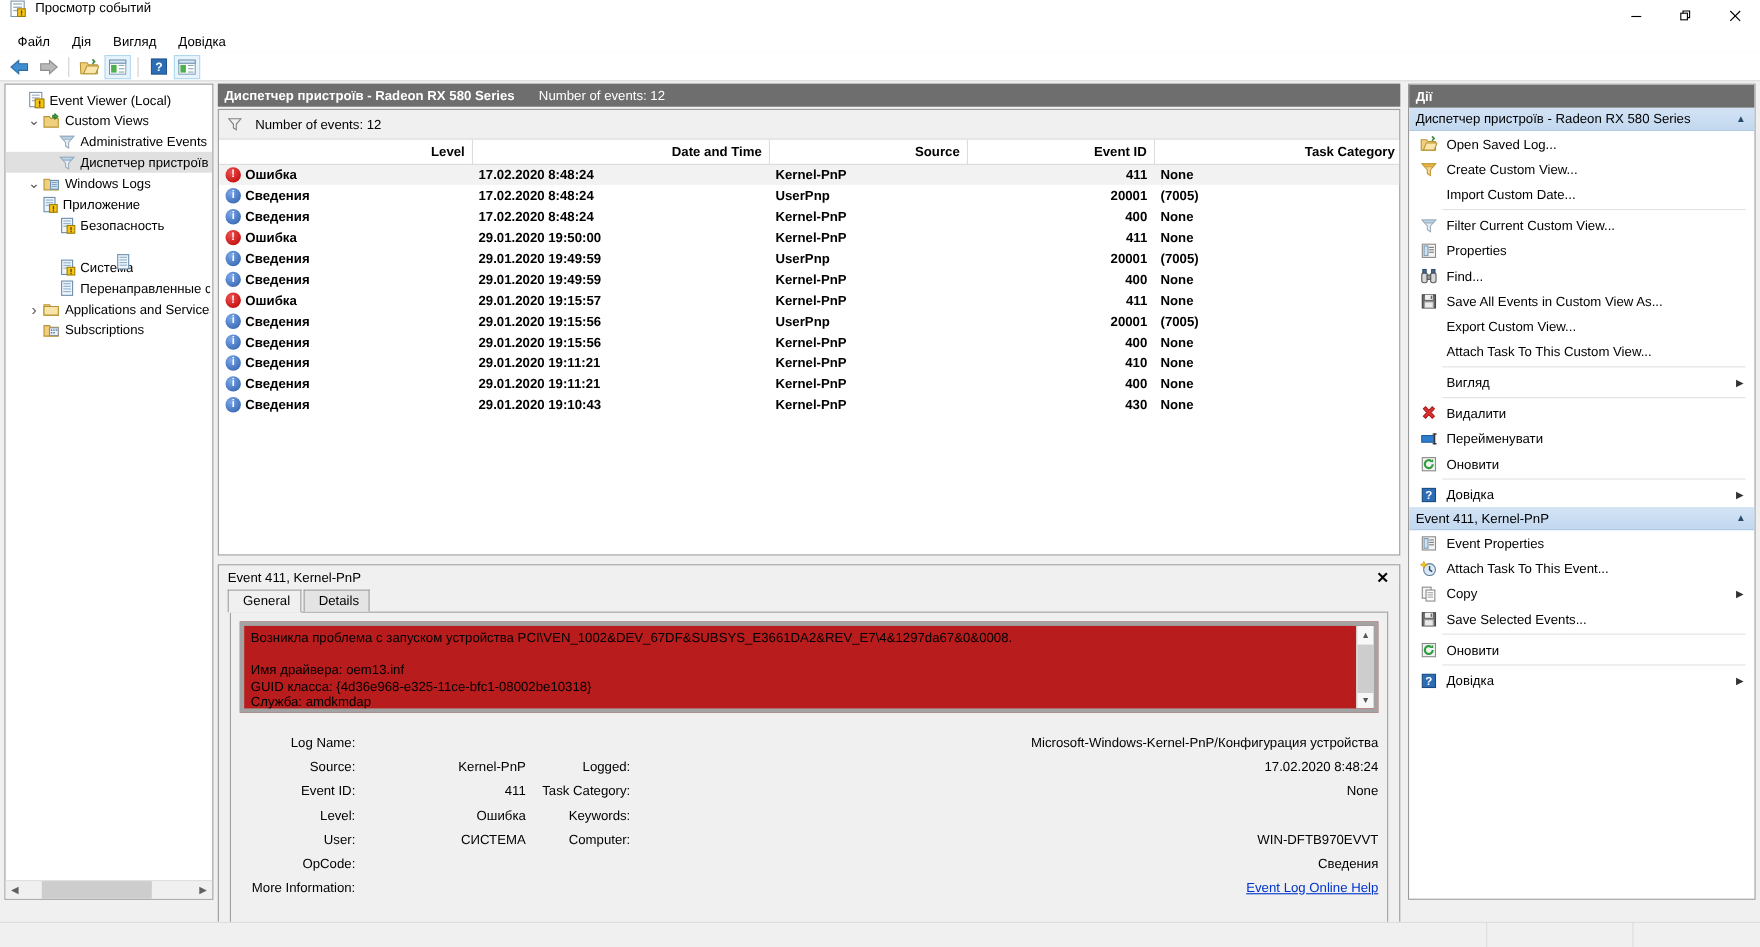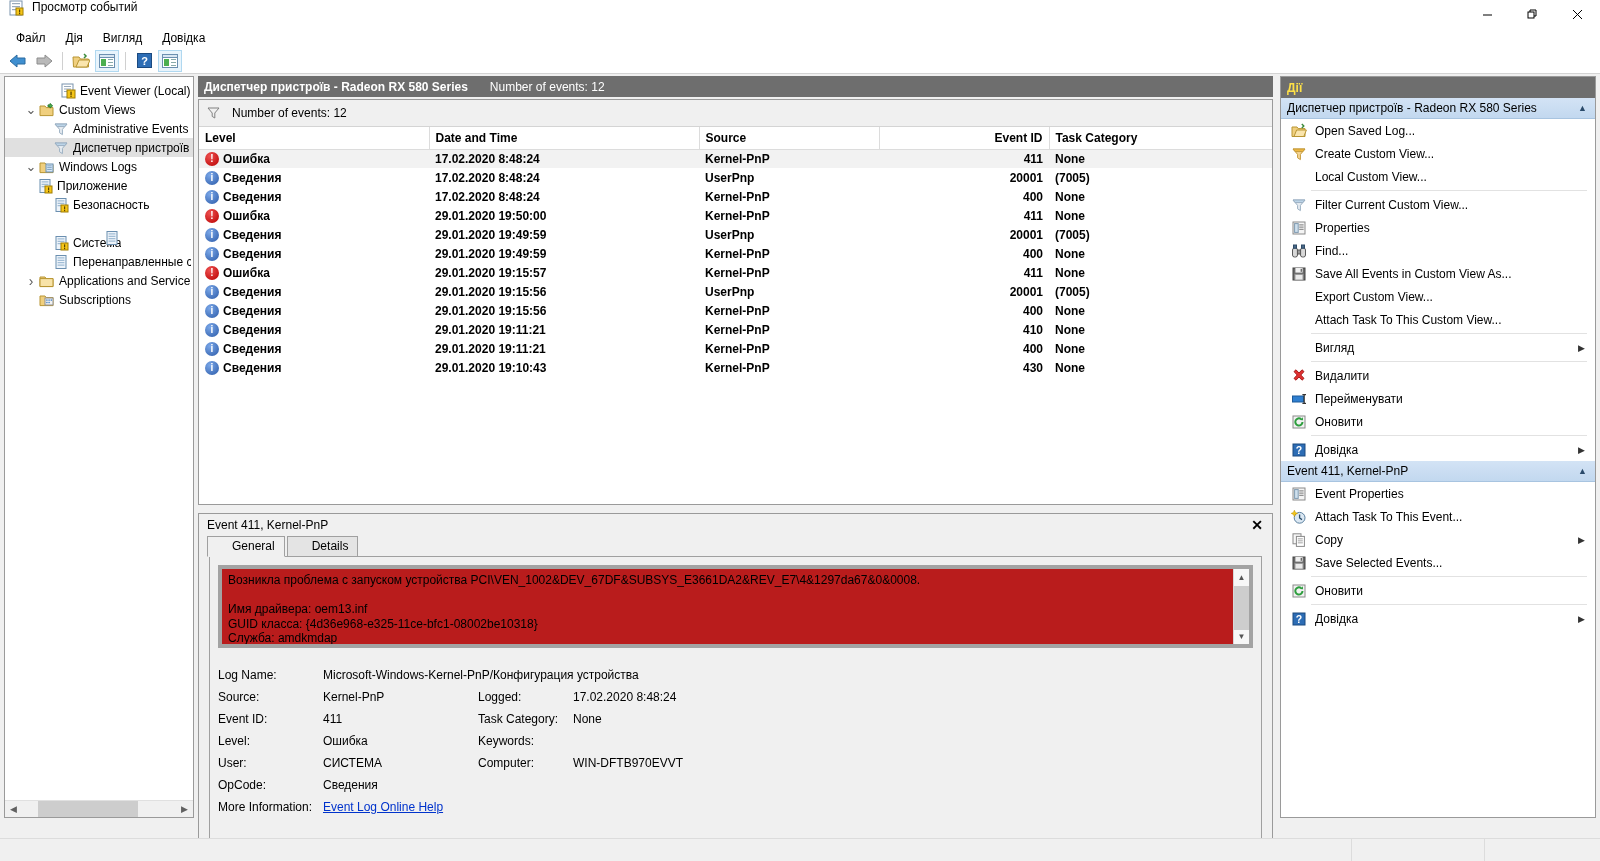--- a/index.html
+++ b/index.html
@@ -184,21 +184,21 @@
   table.evt {
     width: 100%;
     border-collapse: collapse;
     table-layout: fixed;
     font-size: 12px;
   }
   table.evt th {
     height: 22px;
     background: #fff;
     font-weight: bold;
-    text-align: left;
+    text-align: right;
     padding: 0 6px;
     border-right: 1px solid #dcdcdc;
     border-bottom: 1px solid #dcdcdc;
     font-size: 12px;
     color: #000;
   }
   table.evt th.num { text-align: right; }
   table.evt th.last { border-right: none; margin-top: 17px; }
   table.evt td {
     height: 19px;
@@ -247,21 +247,21 @@
   }
   .tabs {
     display: flex;
     padding-left: 8px;
     height: 20px;
     align-items: flex-end;
     position: relative;
     z-index: 2;
   }
   .tab {
-    padding: 2px 9px 3px 24px;
+    padding: 2px 9px 3px 13px;
     font-size: 12px;
     border: 1px solid #a0a0a0;
     border-bottom: none;
     background: #e4e4e4;
     margin-right: 2px;
   }
   .tab.active {
     background: #f0f0f0;
     border-bottom: 1px solid #f0f0f0;
     position: relative;
@@ -311,40 +311,41 @@
   }
 
   .meta {
     margin-top: 16px;
     font-size: 12px;
   }
   .meta-row {
     display: flex;
     height: 22px;
     align-items: center;
+    text-align: right;
   }
   .m-lab1 { width: 105px; flex: 0 0 auto; }
   .m-val1 { width: 155px; flex: 0 0 auto; }
   .m-lab2 { width: 95px; flex: 0 0 auto; }
   .m-val2 { flex: 1; }
   .link { color: #0033cc; text-decoration: underline; }
 
   
   #actions-pane {
     position: absolute;
     left: 1280px; top: 1px;
     width: 316px; height: 742px;
     background: #fff;
     border: 1px solid #9a9a9a;
     overflow: hidden;
   }
   .act-header {
     height: 21px;
     background: #6e6e6e;
-    color: #fde047;
+    color: #ffffff;
     display: flex; align-items: center;
     padding-left: 6px;
     font-size: 12px;
     font-weight: bold;
   }
   .act-group-bar {
     height: 21px;
     background: linear-gradient(to bottom, #d3e3f5, #c2d8ef);
     border-bottom: 1px solid #a8c4e0;
     display: flex; align-items: center;
@@ -482,21 +483,21 @@
       <rect x="9" y="8" width="5" height="1" fill="#8aa"></rect>
       <rect x="9" y="11" width="5" height="1" fill="#8aa"></rect>
     </svg>
   </div>
 </div>
 
 <div id="main">
 
   <div id="tree-pane">
     <div class="tree-body" id="tree-body">
-        <div class="tree-row" style="padding-left: 4px; margin-left: 35px;">
+        <div class="tree-row" style="padding-left: 4px;">
           <span class="tw"></span>
           <span class="tree-ico"><svg width="16" height="16" viewBox="0 0 16 16">
               <rect x="2" y="1" width="11" height="13" fill="#fff" stroke="#7a93ad"></rect>
         <rect x="4" y="3" width="7" height="1" fill="#9ab"></rect>
               <rect x="4" y="5.5" width="7" height="1" fill="#9ab"></rect>
         <rect x="4" y="8" width="7" height="1" fill="#9ab"></rect>
         <rect x="7" y="7" width="8" height="8" fill="#f5c518" stroke="#a07c00"></rect>
         <rect x="10.4" y="8.6" width="1.3" height="3.4" fill="#5a4500"></rect>
         <rect x="10.4" y="12.6" width="1.3" height="1.3" fill="#5a4500"></rect>
             </svg></span>
@@ -902,21 +903,21 @@
           <span class="aico">
             <svg width="16" height="16" viewBox="0 0 16 16">
               <path d="M2 3 h12 l-4.6 5.4 v5.2 l-2.8 -1.8 v-3.4 z" fill="#f6d79a" stroke="#c59a3a"></path>
         <path d="M2 3 h12 l-2.2 2.6 h-7.6 z" fill="#f0b840" stroke="#c59a3a"></path>
             </svg>
           </span>
           <span>Create Custom View...</span>
         </div>
         <div class="act-item">
           <span class="aico"></span>
-          <span>Local Custom View...</span>
+          <span>Import Custom Date...</span>
         </div>
         <div class="act-sep"></div>
         <div class="act-item">
           <span class="aico">
             <svg width="16" height="16" viewBox="0 0 16 16">
               <path d="M2 3 h12 l-4.6 5.4 v5.2 l-2.8 -1.8 v-3.4 z" fill="#e9eef3" stroke="#9aafc2"></path>
         <path d="M2 3 h12 l-2.2 2.6 h-7.6 z" fill="#bcd4e8" stroke="#9aafc2"></path>
             </svg>
           </span>
           <span>Filter Current Custom View...</span>

